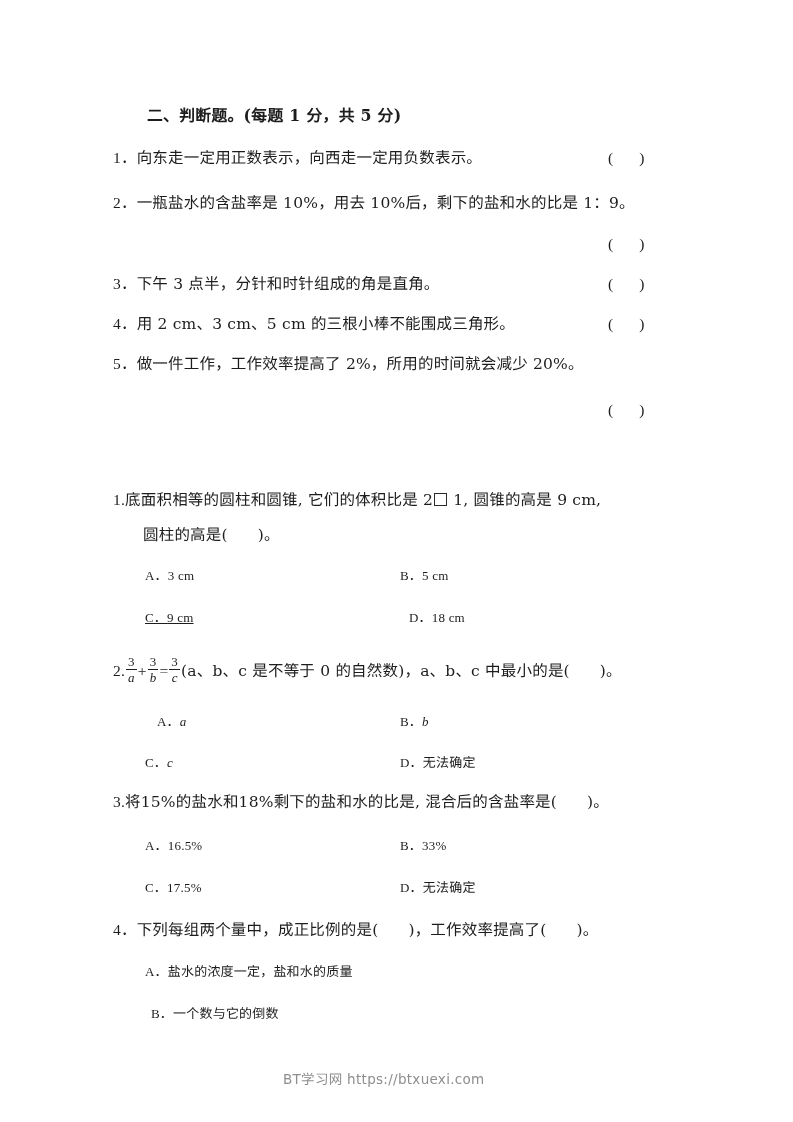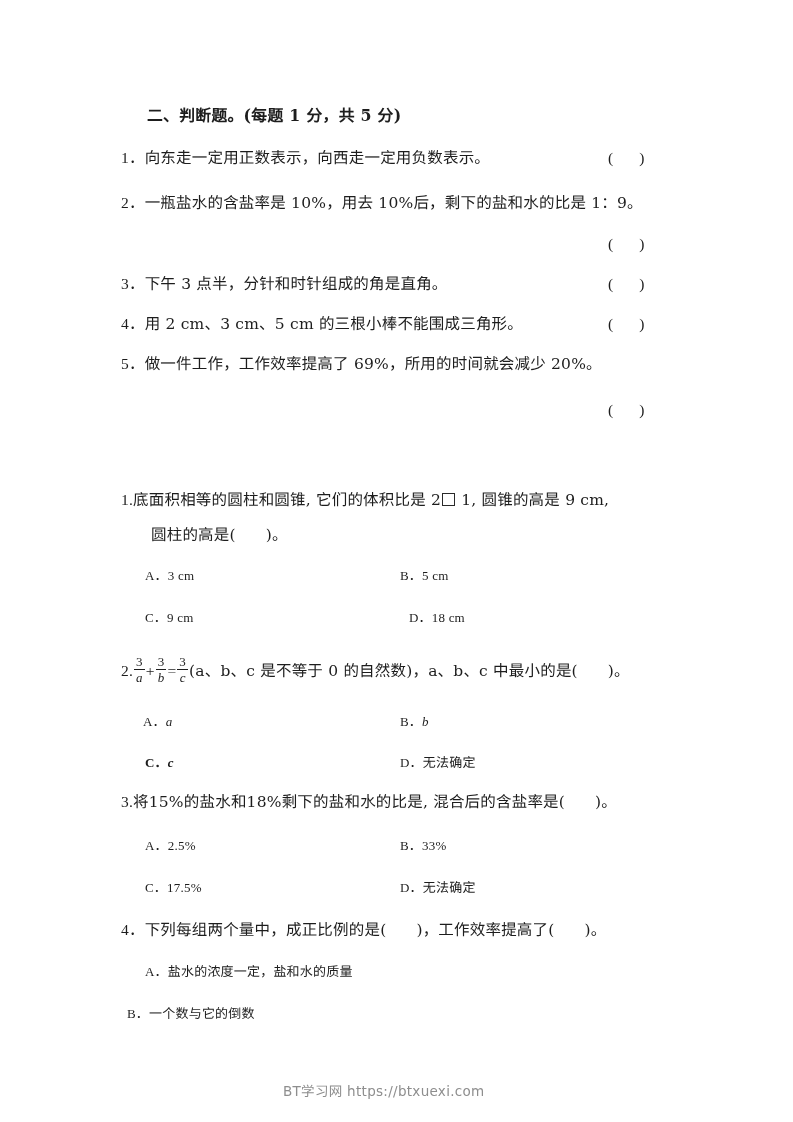--- a/index.html
+++ b/index.html
@@ -37,21 +37,20 @@
   }
 
   .section-head {
     font-size: 15.8px;
     font-weight: 600;
     letter-spacing: 0.3px;
   }
 
   .qtext {
     font-size: 15.5px;
-    margin-left: 8px;
   }
 
   .opt {
     font-size: 13px;
   }
 
   
   .lat {
     font-family: "Liberation Serif", "DejaVu Serif", serif;
   }
@@ -144,87 +143,87 @@
   </div>
 
   <div class="line qtext" style="left:113px; top:312px;">
     <span class="lat">4．</span><span>用 2 cm、3 cm、5 cm 的三根小棒不能围成三角形。</span>
   </div>
   <div class="line blank-paren" style="left:608px; top:312px;">
     <span class="lat">(</span><span class="gap"></span><span class="lat">)</span>
   </div>
 
   <div class="line qtext" style="left:113px; top:352px;">
-    <span class="lat">5．</span><span>做一件工作，工作效率提高了 69%，所用的时间就会减少 20%。</span>
+    <span class="lat">5．</span><span>做一件工作，工作效率提高了 2%，所用的时间就会减少 20%。</span>
   </div>
   <div class="line blank-paren" style="left:608px; top:398px;">
     <span class="lat">(</span><span class="gap"></span><span class="lat">)</span>
   </div>
 
 
   <div class="line qtext" style="left:113px; top:488px;text-align:center;">
     <span class="lat">1.</span><span>底面积相等的圆柱和圆锥, 它们的体积比是 2</span><span class="tofu"></span><span> 1, 圆锥的高是 9 cm,</span>
   </div>
   <div class="line qtext" style="left:143px; top:524px;">
     <span>圆柱的高是(</span><span class="inline-gap"></span><span>)。</span>
   </div>
 
   <div class="line opt" style="left:145px; top:566px;">
     <span class="lat">A．</span><span class="lat">3 cm</span>
   </div>
   <div class="line opt" style="left:400px; top:566px;">
     <span class="lat">B．</span><span class="lat">5 cm</span>
   </div>
-  <div class="line opt" style="left:145px; top:608px;">
+  <div class="line opt" style="left:145px; top:608px;text-decoration:underline;">
     <span class="lat">C．</span><span class="lat">9 cm</span>
   </div>
   <div class="line opt" style="left:400px; top:608px;margin-left:9px;">
     <span class="lat">D．</span><span class="lat">18 cm</span>
   </div>
 
   <div class="line qtext" style="left:113px; top:655px;">
     <span class="lat">2.</span><span class="frac"><span class="num">3</span><span class="den">a</span></span><span class="lat">+</span><span class="frac"><span class="num">3</span><span class="den">b</span></span><span class="lat">=</span><span class="frac"><span class="num">3</span><span class="den">c</span></span><span>(a、b、c 是不等于 0 的自然数)，a、b、c 中最小的是(</span><span class="inline-gap"></span><span>)。</span>
   </div>
 
-  <div class="line opt" style="left:143px; top:712px;">
+  <div class="line opt" style="left:157px; top:712px;">
     <span class="lat">A．</span><span class="ital">a</span>
   </div>
   <div class="line opt" style="left:400px; top:712px;">
     <span class="lat">B．</span><span class="ital">b</span>
   </div>
-  <div class="line opt" style="left:145px; top:753px;font-weight:bold;">
+  <div class="line opt" style="left:145px; top:753px;">
     <span class="lat">C．</span><span class="ital">c</span>
   </div>
   <div class="line opt" style="left:400px; top:753px;">
     <span class="lat">D．</span><span>无法确定</span>
   </div>
 
   <div class="line qtext" style="left:113px; top:790px;">
     <span class="lat">3.</span><span>将15%的盐水和18%剩下的盐和水的比是, 混合后的含盐率是(</span><span class="inline-gap"></span><span>)。</span>
   </div>
 
   <div class="line opt" style="left:145px; top:836px;">
-    <span class="lat">A．</span><span class="lat">2.5%</span>
+    <span class="lat">A．</span><span class="lat">16.5%</span>
   </div>
   <div class="line opt" style="left:400px; top:836px;">
     <span class="lat">B．</span><span class="lat">33%</span>
   </div>
   <div class="line opt" style="left:145px; top:878px;">
     <span class="lat">C．</span><span class="lat">17.5%</span>
   </div>
   <div class="line opt" style="left:400px; top:878px;">
     <span class="lat">D．</span><span>无法确定</span>
   </div>
 
   <div class="line qtext" style="left:113px; top:918px;">
     <span class="lat">4．</span><span>下列每组两个量中，成正比例的是(</span><span class="inline-gap"></span><span>)，工作效率提高了(</span><span class="inline-gap"></span><span>)。</span>
   </div>
 
   <div class="line opt" style="left:145px; top:962px;">
     <span class="lat">A．</span><span>盐水的浓度一定，盐和水的质量</span>
   </div>
-  <div class="line opt" style="left:127px; top:1004px;">
+  <div class="line opt" style="left:151px; top:1004px;">
     <span class="lat">B．</span><span>一个数与它的倒数</span>
   </div>
 
-  <div class="watermark" style="left: 283px; top: 1068px; color: rgb(142, 142, 142); margin-top: 12px;">BT学习网 https://btxuexi.com</div>
+  <div class="watermark" style="left: 283px; top: 1068px; color: rgb(142, 142, 142);">BT学习网 https://btxuexi.com</div>
 
 </div>
 
 </body></html>

